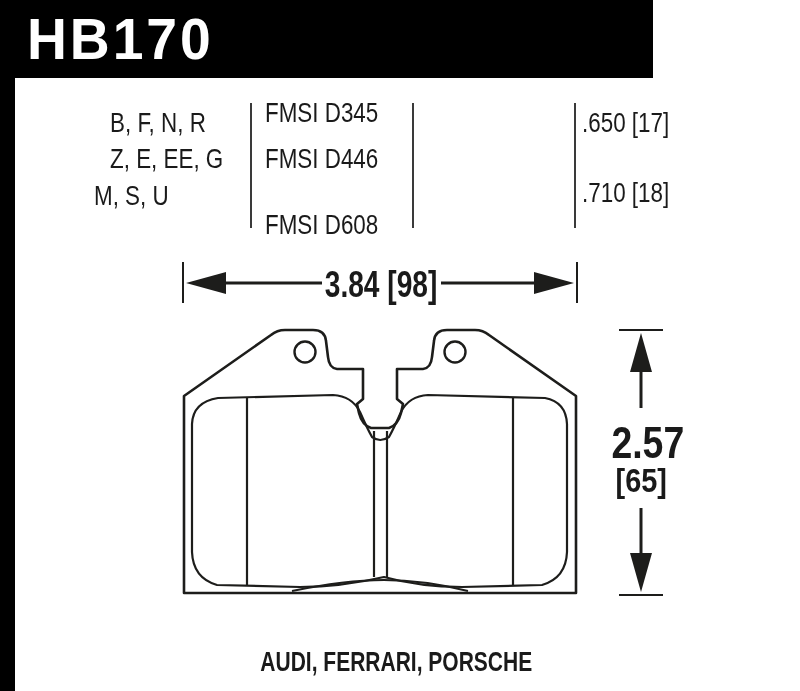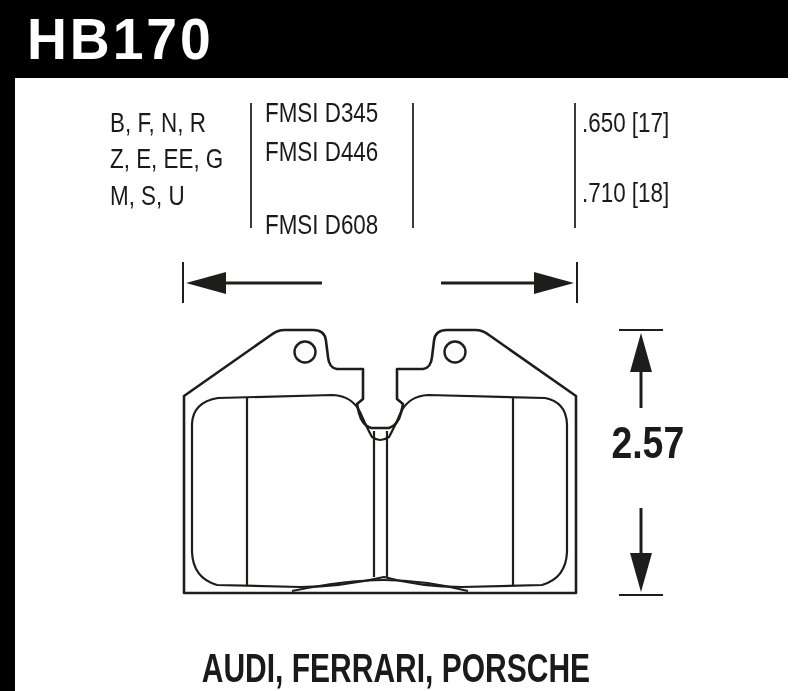--- a/index.html
+++ b/index.html
@@ -8,21 +8,21 @@
     width: 800px;
     height: 691px;
     background: #ffffff;
     overflow: hidden;
     font-family: "Liberation Sans", sans-serif;
     color: #1a1a1a;
   }
   
   .header-band {
     position: absolute; left: 0; top: 0;
-    width: 788px; height: 78px;
+    width: 653px; height: 78px;
     background: #000000;
   }
   .left-band {
     position: absolute; left: 0; top: 0;
     width: 15px; height: 691px;
     background: #000000;
   }
   .part-number {
     position: absolute; left: 27px; top: 6px;
     color: #ffffff;
@@ -49,21 +49,21 @@
     font-size: 37px; font-weight: bold;
     text-align: center; line-height: 1;
     white-space: nowrap;
   }
   .cond-c { display: inline-block; transform: scaleX(0.76); transform-origin: 50% 50%; }
   
   .footer-apps {
     position: absolute; left: 15px; top: 648px;
     width: 762px;
     text-align: center;
-    font-size: 40px; font-weight: bold;
+    font-size: 28px; font-weight: bold;
     line-height: 1; white-space: nowrap;
   }
   svg.drawing { position: absolute; left: 0; top: 0; }
 </style>
 </head>
 <body>
 
 <div id="sheet">
 
   <div class="left-band"></div>
@@ -75,24 +75,24 @@
 
     <div class="vline tline" style="left:250px;"></div>
     <div class="vline tline" style="left:412px;"></div>
     <div class="vline tline" style="left:574px;"></div>
 
     <div class="cell" style="left:110px; top:109px;"><span class="cond">B, F, N, R</span></div>
     <div class="cell" style="left:265px; top:99px;"><span class="cond">FMSI D345</span></div>
     <div class="cell" style="left:582px; top:109px;text-align:center;"><span class="cond">.650 [17]</span></div>
 
     <div class="cell" style="left:110px; top:145px;"><span class="cond">Z, E, EE, G</span></div>
-    <div class="cell" style="left:265px; top:138px;"><span class="cond">FMSI D446</span></div>
+    <div class="cell" style="left:265px; top:145px;"><span class="cond">FMSI D446</span></div>
     <div class="cell" style="left:582px; top:145px;margin-top:34px;"><span class="cond">.710 [18]</span></div>
 
-    <div class="cell" style="left:110px; top:182px;"><span class="cond">M, S, U</span></div>
+    <div class="cell" style="left:94px; top:182px;"><span class="cond">M, S, U</span></div>
     <div class="cell" style="left:265px; top:182px;margin-top:29px;"><span class="cond">FMSI D608</span></div>
     <div class="cell" style="left:582px; top:182px;"><span class="cond"></span></div>
   </div>
 
   <svg class="drawing" width="800" height="691" viewBox="0 0 800 691" fill="none" stroke="#1d1d1b" stroke-width="2.4" stroke-linejoin="round" stroke-linecap="butt">
 
     <g>
       <line x1="183" y1="262" x2="183" y2="303" stroke-width="2"></line>
       <line x1="577" y1="262" x2="577" y2="303" stroke-width="2"></line>
       <line x1="222" y1="283" x2="322" y2="283" stroke-width="3"></line>
@@ -163,21 +163,27 @@
     <path stroke-width="2" d="
       M 292 591 Q 345 580 384 580 Q 424 580 468 591"></path>
 
     <line x1="247" y1="398" x2="247" y2="586" stroke-width="2.2"></line>
     <line x1="513" y1="397" x2="513" y2="586" stroke-width="2.2"></line>
 
     <line x1="374" y1="431" x2="374" y2="577" stroke-width="2.2"></line>
     <line x1="387" y1="431" x2="387" y2="577" stroke-width="2.2"></line>
   </svg>
 
+  <div class="dim-label" style="left:281px; top:266px; width:200px;">
+    <span class="cond-c">3.84 [98]</span>
+  </div>
   <div class="dim-label" style="left:591px; top:421px; width:100px; font-size:44px;text-align:right;">
     <span class="cond-c" style="transform:scaleX(0.85);">2.57</span>
+  </div>
+  <div class="dim-label" style="left:591px; top:463px; width:100px; font-size:34px;">
+    <span class="cond-c" style="transform:scaleX(0.85);">[65]</span>
   </div>
 
   <div class="footer-apps">
     <span class="cond-c" style="transform:scaleX(0.75);">AUDI, FERRARI, PORSCHE</span>
   </div>
 
 </div>
 
 </body></html>

